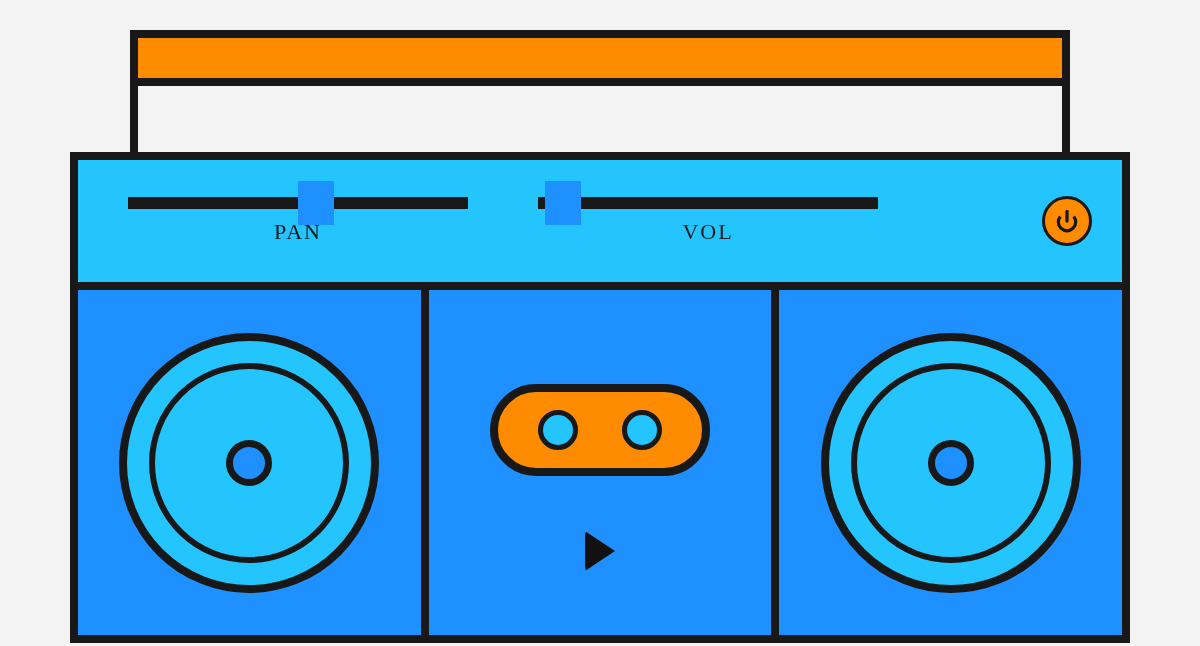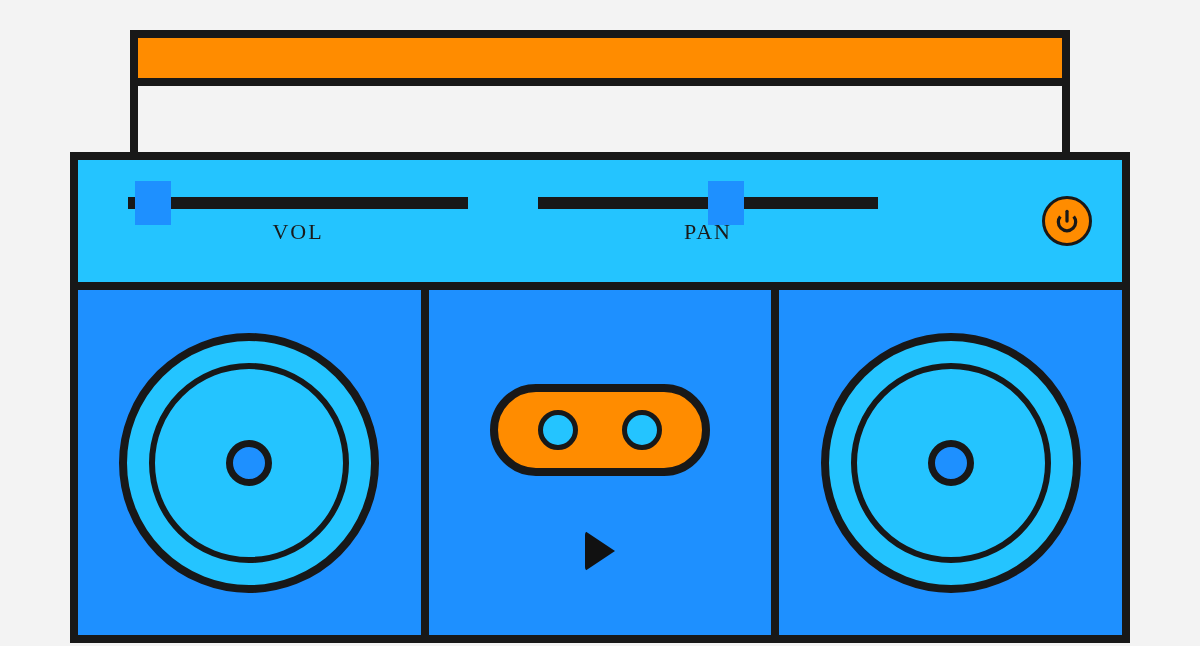--- a/index.html
+++ b/index.html
@@ -208,30 +208,30 @@
   <div class="handle">
     <div class="handle-top"></div>
   </div>
 
   <div class="body">
 
     <div class="controls-panel">
 
       <div class="slider-wrap">
         <div class="slider-track">
-          <div class="slider-thumb" style="left:2%;"></div>
-        </div>
-        <div class="slider-label">VOL</div>
+          <div class="slider-thumb" style="left:50%;"></div>
+        </div>
+        <div class="slider-label">PAN</div>
       </div>
 
       <div class="slider-wrap">
         <div class="slider-track">
-          <div class="slider-thumb" style="left:50%;"></div>
-        </div>
-        <div class="slider-label">PAN</div>
+          <div class="slider-thumb" style="left:2%;"></div>
+        </div>
+        <div class="slider-label">VOL</div>
       </div>
 
       <div class="controls-spacer"></div>
 
       <div class="power-btn">
         <svg viewBox="0 0 24 24">
           <circle cx="12" cy="13" r="8" fill="none" stroke="#181818" stroke-width="3" stroke-dasharray="36 14" stroke-dashoffset="-7" transform="rotate(-90 12 13)"></circle>
           <line x1="12" y1="3" x2="12" y2="12" stroke="#181818" stroke-width="3" stroke-linecap="round"></line>
         </svg>
       </div>

